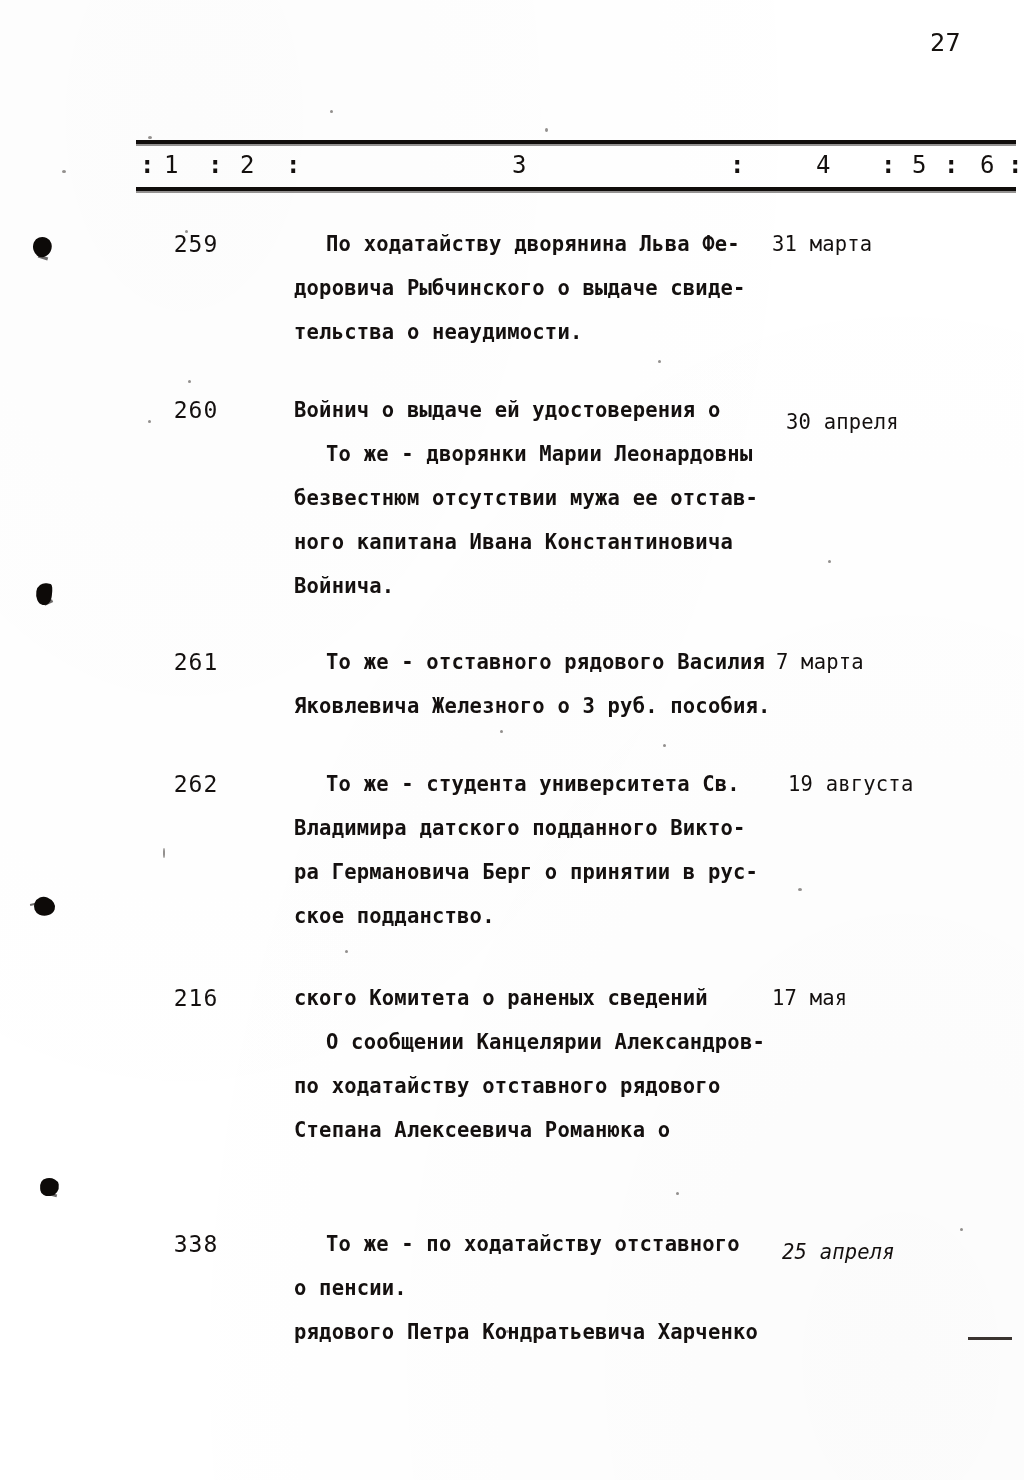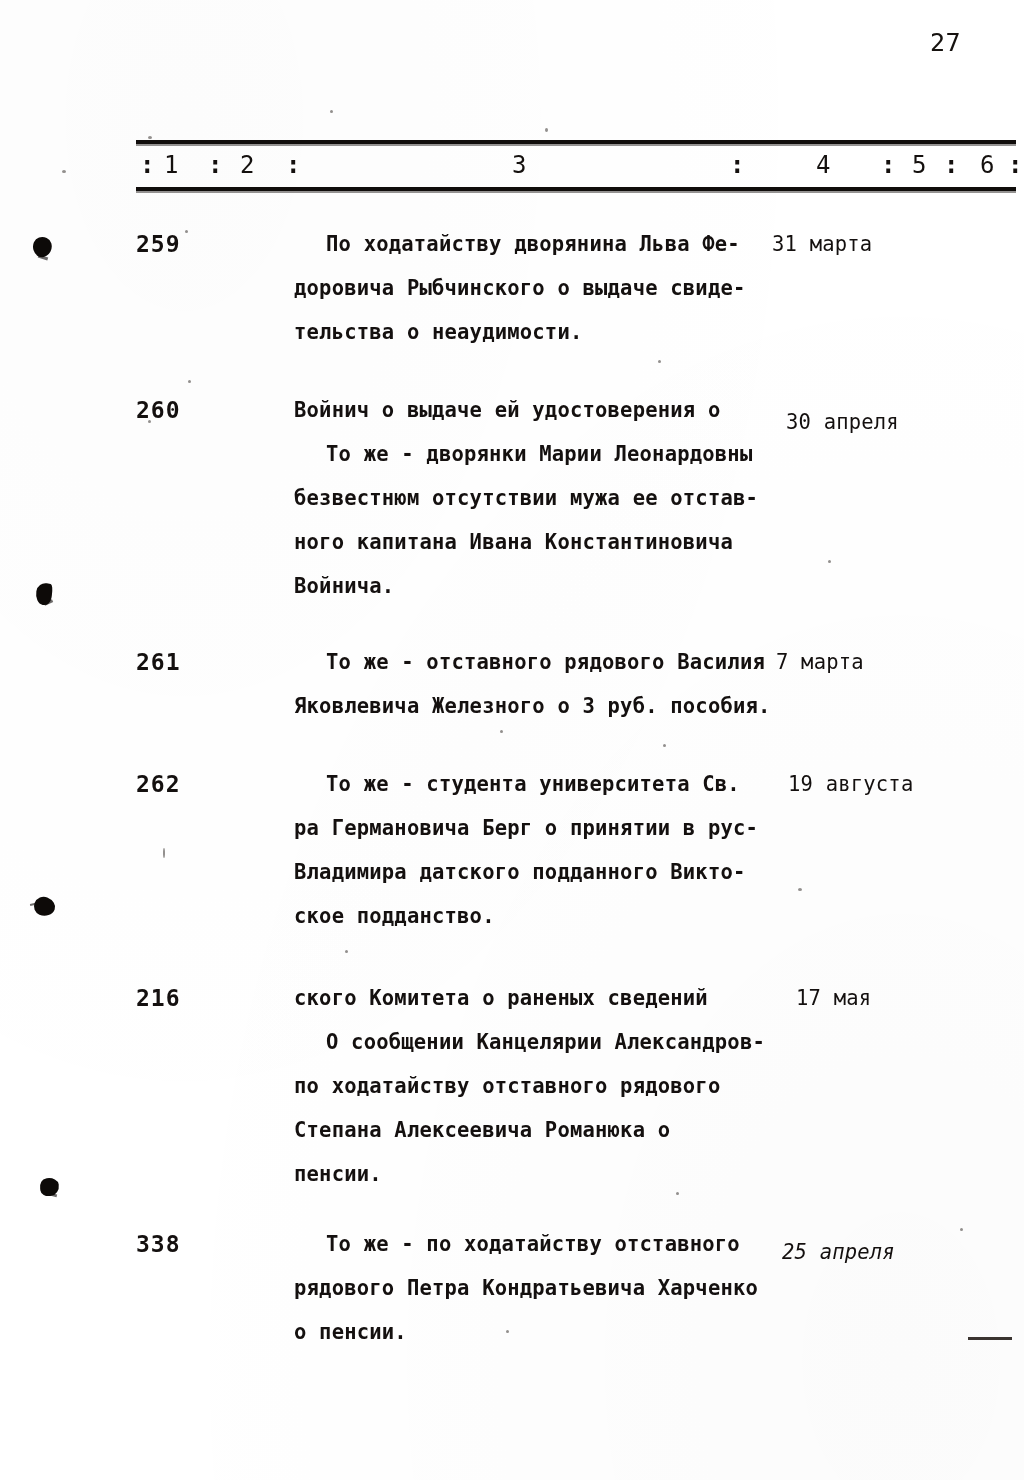--- a/index.html
+++ b/index.html
@@ -81,25 +81,24 @@
   
   .row {
     position: absolute;
     left: 0;
     width: 1024px;
   }
   .row-num {
     position: absolute;
     left: 136px;
     width: 120px;
-    text-align: left;
+    text-align: center;
     font-size: 23px;
     line-height: 44px;
     letter-spacing: 1px;
-    font-weight: bold;
   }
   .row-body {
     position: absolute;
     left: 294px;
     width: 480px;
     font-weight: bold;
   }
   .line {
     font-size: 20.5px;
     line-height: 44px;
@@ -206,45 +205,44 @@
       <div class="line indent">То же - отставного рядового Василия</div>
       <div class="line">Яковлевича Железного о 3 руб. пособия.</div>
     </div>
     <div class="row-date" style="left:776px; top:0px;">7 марта</div>
   </div>
 
   <div class="row" style="top:762px;">
     <div class="row-num">262</div>
     <div class="row-body">
       <div class="line indent">То же - студента университета Св.</div>
+      <div class="line">Владимира датского подданного Викто-</div>
       <div class="line">ра Германовича Берг о принятии в рус-</div>
-      <div class="line">Владимира датского подданного Викто-</div>
       <div class="line">ское подданство.</div>
     </div>
     <div class="row-date" style="left:788px; top:0px;">19 августа</div>
   </div>
 
   <div class="row" style="top:976px;">
     <div class="row-num">216</div>
     <div class="row-body">
       <div class="line">ского Комитета о раненых сведений</div>
       <div class="line indent">О сообщении Канцелярии Александров-</div>
       <div class="line">по ходатайству отставного рядового</div>
       <div class="line">Степана Алексеевича Романюка о</div>
-      <div class="line">пенсии.</div>
-    </div>
-    <div class="row-date" style="left:772px; top:0px;margin-left:24px;">17 мая</div>
+    </div>
+    <div class="row-date" style="left:772px; top:0px;">17 мая</div>
   </div>
 
   <div class="row" style="top:1222px;">
     <div class="row-num">338</div>
     <div class="row-body">
       <div class="line indent">То же - по ходатайству отставного</div>
+      <div class="line">о пенсии.</div>
       <div class="line">рядового Петра Кондратьевича Харченко</div>
-      <div class="line">о пенсии.</div>
     </div>
     <div class="row-date" style="left:782px; top:8px;font-style:italic;">25 апреля</div>
   </div>
 
   <div class="ink-blot b1"></div>
   <div class="blot-tail t1"></div>
   <div class="ink-blot b2"></div>
   <div class="blot-tail t2"></div>
   <div class="ink-blot b3"></div>
   <div class="blot-tail t3"></div>

